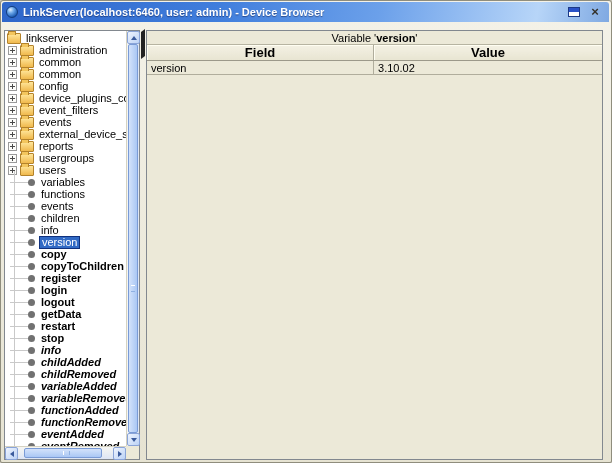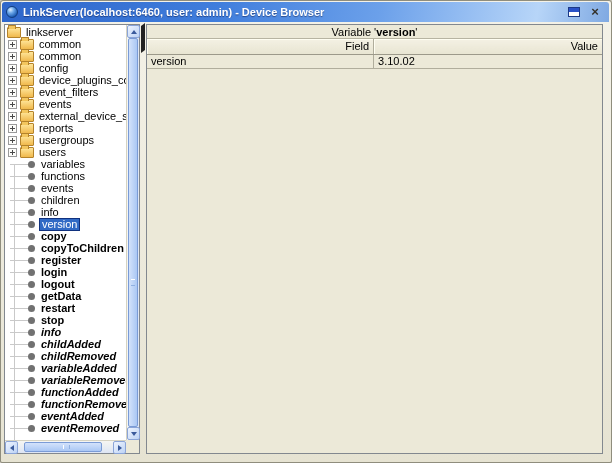--- a/index.html
+++ b/index.html
@@ -10,21 +10,21 @@
     width:612px; height:463px;
     background:linear-gradient(to bottom,#f4f2e8,#e6e3d2);
     border:1px solid #8f8d7d;
     border-radius:3px 3px 2px 2px;
     padding:2px 8px 10px 3px;
     position:relative; overflow:hidden;
   }
 
   
   .titlebar {
-    height:20px; margin:-1px -6px 2px -2px;
+    height:20px; margin:-1px -6px 8px -2px;
     border-radius:3px 3px 0 0;
     background:linear-gradient(100deg,#2e66ca 0%, #3f7ddc 35%, #6ba0ea 62%, #b7d5f8 88%, #7fa9e2 100%);
     display:flex; align-items:center; padding:0 6px 0 4px;
     color:#fff; font-size:11px; font-weight:bold;
     text-shadow:0 1px 1px rgba(0,0,40,.45);
   }
   .app-icon {
     width:12px; height:12px; border-radius:50%;
     background:radial-gradient(circle at 35% 28%, #dcedff 0%, #6aa6e8 35%, #1d5cb4 75%, #0c3a80 100%);
     border:1px solid #123c7e; margin-right:5px; flex:none;
@@ -106,21 +106,21 @@
 
   
   .right-panel { flex:1; border:1px solid #82888f; background:#ece9d8; display:flex; flex-direction:column; overflow:hidden; }
   .panel-header {
     height:14px; flex:none; background:#ece9d8;
     border-bottom:1px solid #b7b4a2;
     text-align:center; font-size:11px; line-height:14px; color:#000;
   }
   .grid-table { width:100%; border-collapse:collapse; table-layout:fixed; flex:none; }
   .grid-table th {
-    font-size:11px; font-weight:normal; text-align:right; height:15px; padding:0 4px;
+    font-size:13px; font-weight:bold; text-align:center; height:15px; padding:0 4px;
     background:linear-gradient(to bottom,#f4f1e4,#e8e5d2);
     border-right:1px solid #b0ad9c; border-bottom:1px solid #9c998a;
     box-shadow:inset 1px 1px 0 #fffef2;
   }
   .grid-table th:last-child { border-right:none; }
   .grid-table td {
     font-size:11px; height:14px; padding:0 4px; color:#000;
     border-right:1px solid #b0ad9c; border-bottom:1px solid #b0ad9c;
   }
   .grid-table td:last-child { border-right:none;margin-left:19px; }
@@ -143,20 +143,25 @@
   </div>
 
   <div class="content">
 
     <div class="tree-panel">
       <div class="tree-view" id="tree-view">
           <div class="tree-row">
             <span class="root-ind"></span>
             <span class="folder"></span>
             <span class="label">linkserver</span>
+          </div>
+          <div class="tree-row">
+            <span class="expander"></span>
+            <span class="folder"></span>
+            <span class="label">administration</span>
           </div>
           <div class="tree-row">
             <span class="expander"></span>
             <span class="folder"></span>
             <span class="label">common</span>
           </div>
           <div class="tree-row">
             <span class="expander"></span>
             <span class="folder"></span>
             <span class="label">common</span>

